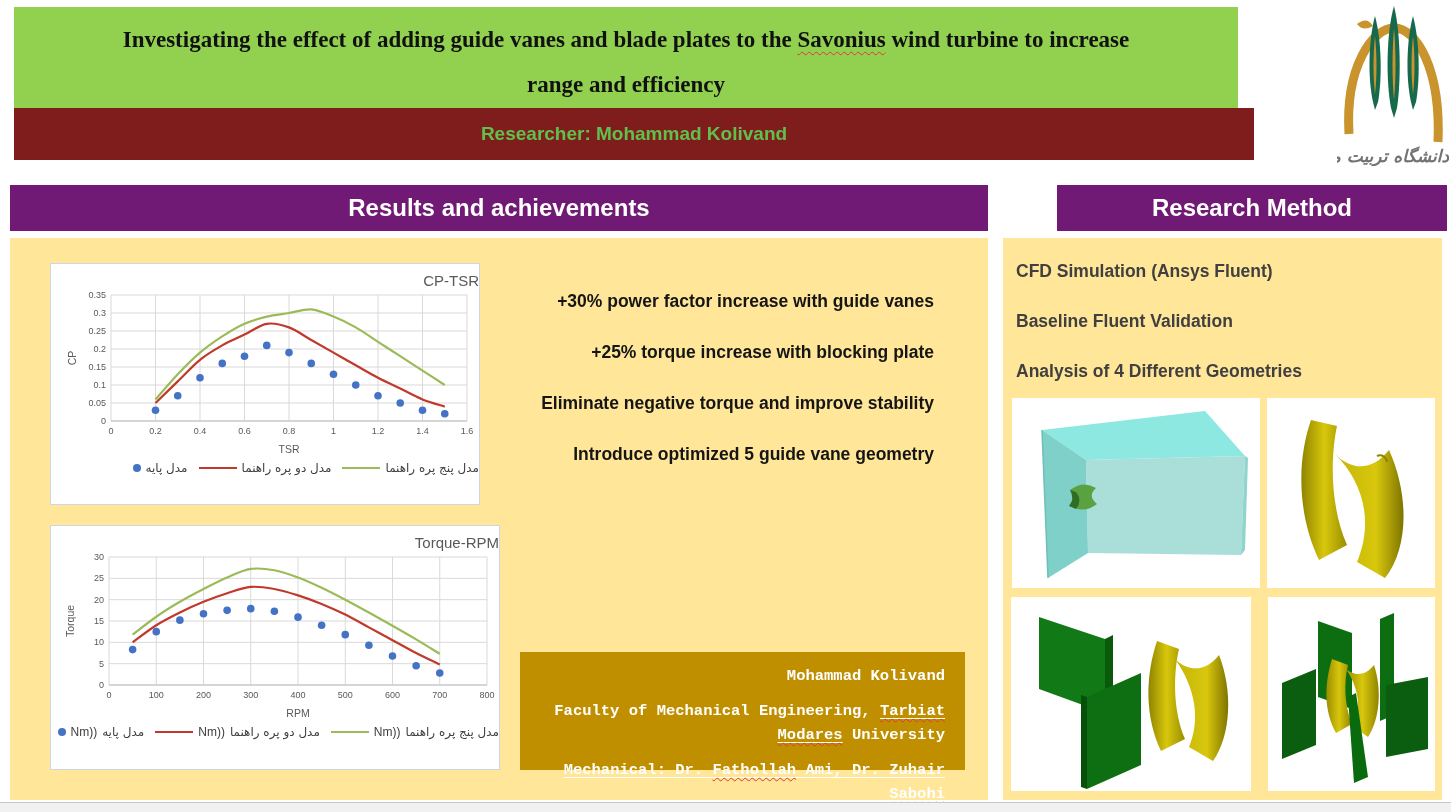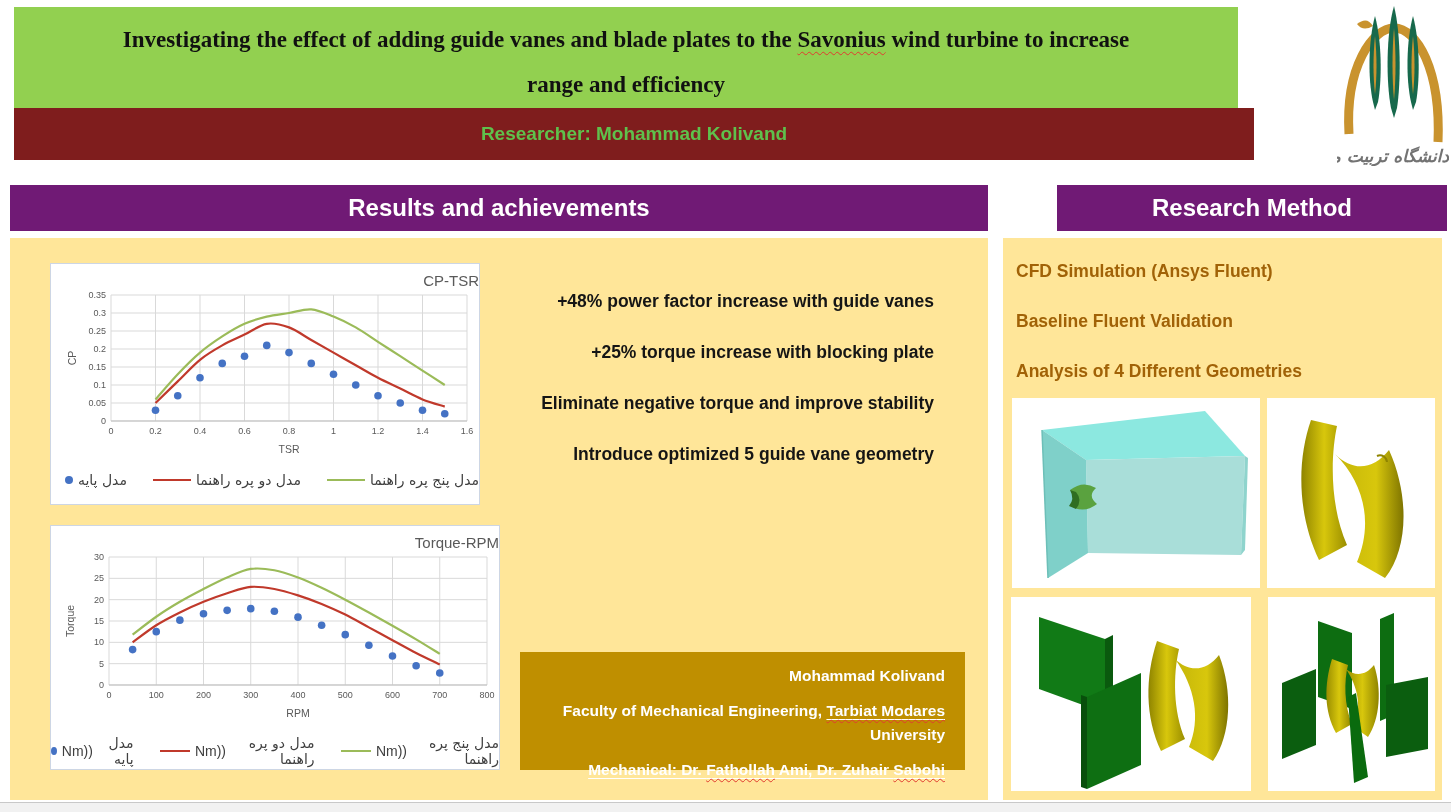--- a/index.html
+++ b/index.html
@@ -20,37 +20,37 @@
   
   .sec-header{height:46px;background:#701a75;color:#fff;font-weight:bold;font-size:24px;text-align:center;line-height:46px;}
   .hdr-left{left:10px;top:185px;width:978px;}
   .hdr-right{left:1057px;top:185px;width:390px;}
   .panel{background:#ffe699;top:238px;height:562px;}
   .panel-left{left:10px;width:978px;}
   .panel-right{left:1003px;width:439px;}
   
   .chart-box{position:absolute;background:#fff;border:1px solid #cdd6e4;box-sizing:border-box;display:flex;flex-direction:column;align-items:flex-end;padding:4px 0 2px 0;}
   .chart-title{font-size:15px;color:#595959;margin:4px 0 0 0;}
-  .chart-legend{display:flex;justify-content:center;align-items:center;gap:26px;font-size:14px;color:#404040;margin-top:15px;}
+  .chart-legend{display:flex;justify-content:center;align-items:center;gap:11px;font-size:12px;color:#404040;margin-top:4px;}
   .lgd-item{display:flex;align-items:center;gap:5px;}
   .lgd-dot{width:8px;height:8px;border-radius:50%;display:inline-block;}
   .lgd-line{width:38px;height:2.5px;display:inline-block;}
   .lgd-lat{direction:ltr;unicode-bidi:isolate;}
   .fa{font-family:"DejaVu Sans",sans-serif;direction:rtl;unicode-bidi:isolate;}
   
   .bullets{left:480px;top:52px;width:444px;text-align:right;font-weight:bold;font-size:17.5px;color:#151515;}
   .bullets .bullet{margin-bottom:29px;line-height:22px;}
   
   .credits{left:510px;top:414px;width:445px;height:118px;background:#bf8f00;color:#fff;font-weight:bold;font-size:15.5px;
-    text-align:right;box-sizing:border-box;padding:12px 20px 0 14px;line-height:24px;}
+    text-align:right;box-sizing:border-box;padding:12px 20px 0 14px;line-height:24px;font-family:Liberation Mono, monospace;}
   .credits .row{margin-bottom:11px;}
   .u{text-decoration:underline;text-decoration-color:#fff;text-underline-offset:3px;}
   .wavy-w{text-decoration-line:underline;text-decoration-style:wavy;text-decoration-color:#e03b2f;text-decoration-thickness:1px;text-underline-offset:3px;}
   
-  .method-items{left:13px;top:22px;width:410px;font-weight:bold;font-size:17.5px;color:#a16207;}
+  .method-items{left:13px;top:22px;width:410px;font-weight:bold;font-size:17.5px;color:#404040;}
   .method-items .mitem{margin-bottom:28px;line-height:22px;}
   .geo-tile{position:absolute;background:#fff;}
   .geo-tile svg{display:block;width:100%;height:100%;}
   
   .bottom-strip{left:0;top:802px;width:1451px;height:10px;background:#f1f1f1;border-top:1px solid #c8c8c8;box-sizing:border-box;}
 </style>
 </head>
 <body>
 
 <div class="abs title-banner">
@@ -222,21 +222,21 @@
         </span>
         <span class="lgd-item">
           <span class="lgd-line" style="background: rgb(155, 187, 89);"></span>
           <span class="lgd-lat">Nm))</span>
           <span class="fa">مدل پنج پره راهنما</span>
         </span>
       </div>
   </div>
 
   <div class="abs bullets">
-    <div class="bullet">+48% power factor increase with guide vanes</div>
+    <div class="bullet">+30% power factor increase with guide vanes</div>
     <div class="bullet">+25% torque increase with blocking plate</div>
     <div class="bullet">Eliminate negative torque and improve stability</div>
     <div class="bullet">Introduce optimized 5 guide vane geometry</div>
   </div>
 
   <div class="abs credits">
     <div class="row">Mohammad Kolivand</div>
     <div class="row"><span>Faculty of Mechanical Engineering, </span><span class="u"><span class="wavy-w">Tarbiat Modares</span></span><span> University</span></div>
     <div class="row u"><span>Mechanical: Dr. </span><span class="wavy-w">Fathollah</span><span> Ami, Dr. Zuhair </span><span class="wavy-w">Sabohi</span></div>
   </div>

